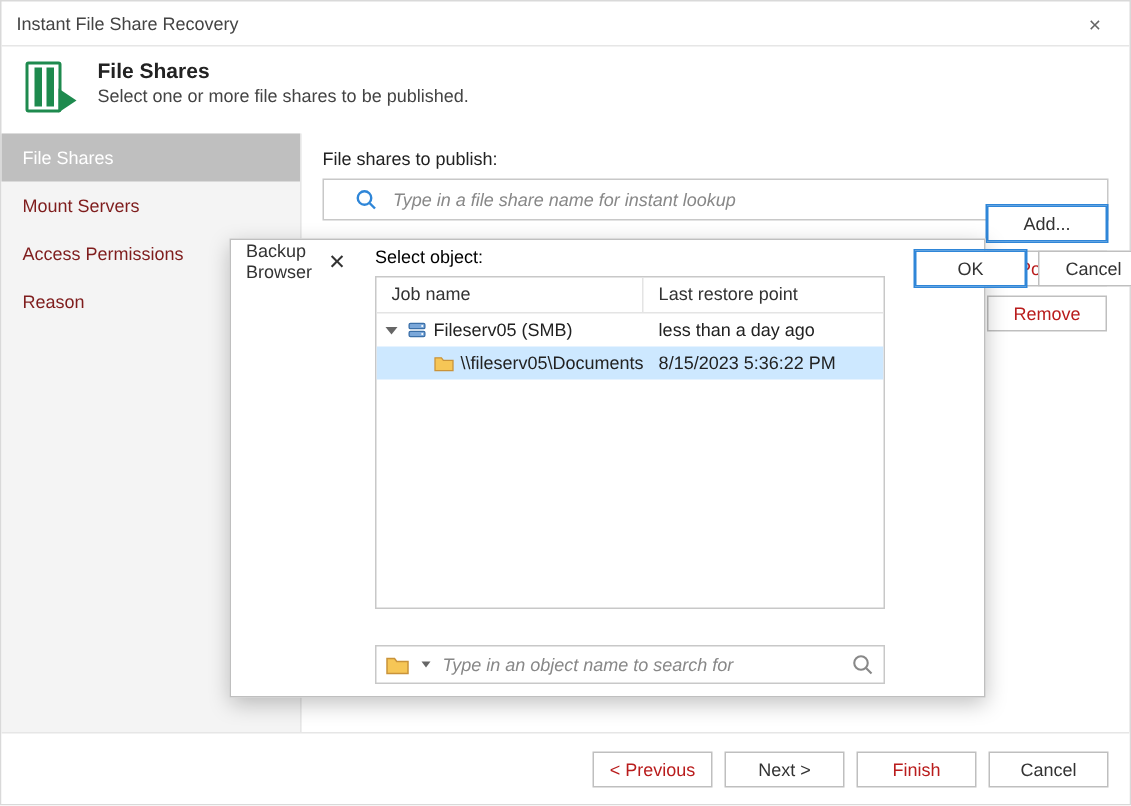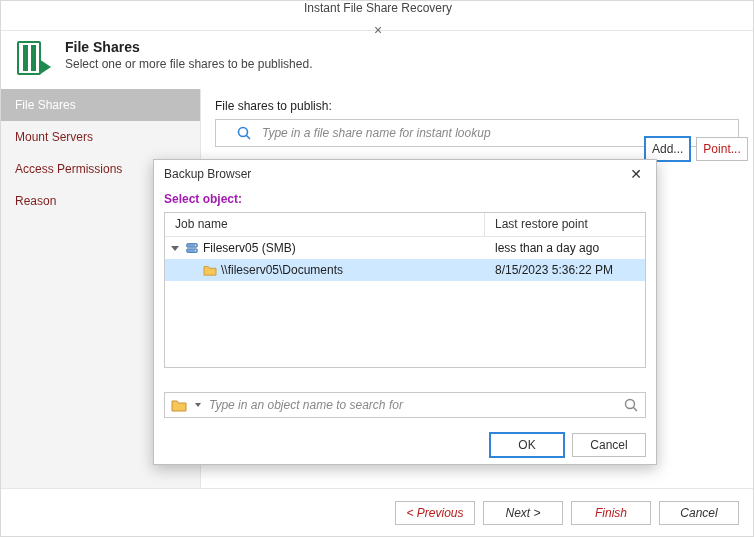--- a/index.html
+++ b/index.html
@@ -1,51 +1,51 @@
 <!DOCTYPE html>
 <html><head>
 <meta charset="utf-8">
 <style>
   * { box-sizing: border-box; }
   html, body { margin:0; padding:0; font-family: "Segoe UI", Tahoma, sans-serif; font-size:12px; color:#222; background:#fff; }
   .window { width:754px; height:537px; border:1px solid #d9d9d9; position:relative; background:#fff; }
-  .titlebar { height:30px; display:flex; align-items:center; justify-content:space-between; padding:0 8px 0 10px; border-bottom:1px solid #e6e6e6;flex-direction:column; }
+  .titlebar { height:30px; display:flex; align-items:center; justify-content:space-between; padding:0 8px 0 10px; border-bottom:1px solid #e6e6e6; }
   .titlebar .title { color:#444; }
   .titlebar .close-x { width:30px; text-align:center; color:#666; font-size:14px; line-height:30px; }
   .header { display:flex; align-items:flex-start; padding:8px 12px 10px 12px; gap:12px; }
   .header-icon { width:40px; height:40px; position:relative; }
   .header-icon .box { position:absolute; left:4px; top:2px; width:24px; height:34px; border:2px solid #1e8a4e; border-radius:2px; background:#fff; display:flex; justify-content:space-around; padding:2px 2px; }
   .header-icon .box .bar { width:5px; background:#1e8a4e; }
   .header-icon .arrow { position:absolute; left:26px; top:20px; width:0; height:0; border-top:8px solid transparent; border-bottom:8px solid transparent; border-left:12px solid #1e8a4e; }
   .header-text h2 { margin:0 0 2px 0; font-size:14px; font-weight:600; }
   .header-text .sub { color:#444; }
   .body { display:flex; height:calc(100% - 30px - 58px - 48px); }
   .side { width:200px; background:#f4f4f4; border-right:1px solid #e6e6e6; }
   .side .step { padding:9px 14px; color:#7f1d1d; }
   .side .step.active { background:#bfbfbf; color:#fff; }
   .main { flex:1; padding:10px 14px 0 14px; position:relative; }
   .label { margin-bottom:6px; }
   .searchbox { display:flex; align-items:center; gap:8px; height:28px; border:1px solid #c8c8c8; padding:0 20px; background:#fff; }
   .searchbox svg { flex:0 0 auto; }
   .searchbox input { border:none; outline:none; flex:1; font:inherit; color:#333; }
   .searchbox input::placeholder { color:#888; font-style:italic; }
-  .action-col { position:absolute; right:28px; top:48px; width:80px; display:flex; gap:6px; }
+  .action-col { position:absolute; right:15px; top:48px; width:80px; display:flex; flex-direction:column; gap:6px; }
   .btn { height:24px; border:1px solid #bfbfbf; background:#fff; font:inherit; color:#333; cursor:default; }
   .btn.primary { border:1px solid #2f86d8; outline:1px solid #2f86d8; }
   .btn.disabled { color:#b91c1c; }
-  .footer { position:absolute; left:0; right:0; bottom:0; height:48px; border-top:1px solid #e6e6e6; display:flex; justify-content:flex-end; align-items:center; gap:8px; padding:0 14px; background:#fff;font-style:italic; }
+  .footer { position:absolute; left:0; right:0; bottom:0; height:48px; border-top:1px solid #e6e6e6; display:flex; justify-content:flex-end; align-items:center; gap:8px; padding:0 14px; background:#fff; }
   .footer .btn { width:80px; }
 
   
-  .modal { position:absolute; left:152px; top:158px; width:504px; height:306px; background:#fff; border:1px solid #bfbfbf; box-shadow:0 4px 14px rgba(0,0,0,0.25); display:flex; flex-direction:column; }
+  .modal { position:absolute; left:152px; top:158px; width:504px; height:306px; background:#fff; border:1px solid #bfbfbf; box-shadow:0 4px 14px rgba(0,0,0,0.25); display:flex; flex-direction:row; }
   .modal-title { height:28px; display:flex; justify-content:space-between; align-items:center; padding:0 8px 0 10px; }
   .modal-title .t { color:#333; }
   .modal-title .x { width:24px; text-align:center; font-size:14px; color:#333; }
   .modal-body { padding:4px 10px 8px 10px; flex:1; display:flex; flex-direction:column; }
-  .modal-body .prompt { margin-bottom:6px; color:#a21caf;font-weight:bold; }
+  .modal-body .prompt { margin-bottom:6px; color:#000000; }
   .grid { border:1px solid #c8c8c8; flex:1; display:flex; flex-direction:column; background:#fff; }
   .grid-head { display:flex; height:24px; border-bottom:1px solid #e4e4e4; }
   .grid-head .col { padding:4px 10px; color:#333; }
   .grid-head .col.jn { flex:1; border-right:1px solid #e4e4e4; }
   .grid-head .col.rp { width:160px; }
   .grid-rows { flex:1; overflow:auto; }
   .row { display:flex; height:22px; align-items:center; }
   .row .c1 { flex:1; display:flex; align-items:center; gap:4px; padding-left:6px;text-align:right; }
   .row .c2 { width:160px; padding:0 10px; }
   .row.sel { background:#cde8ff; }

